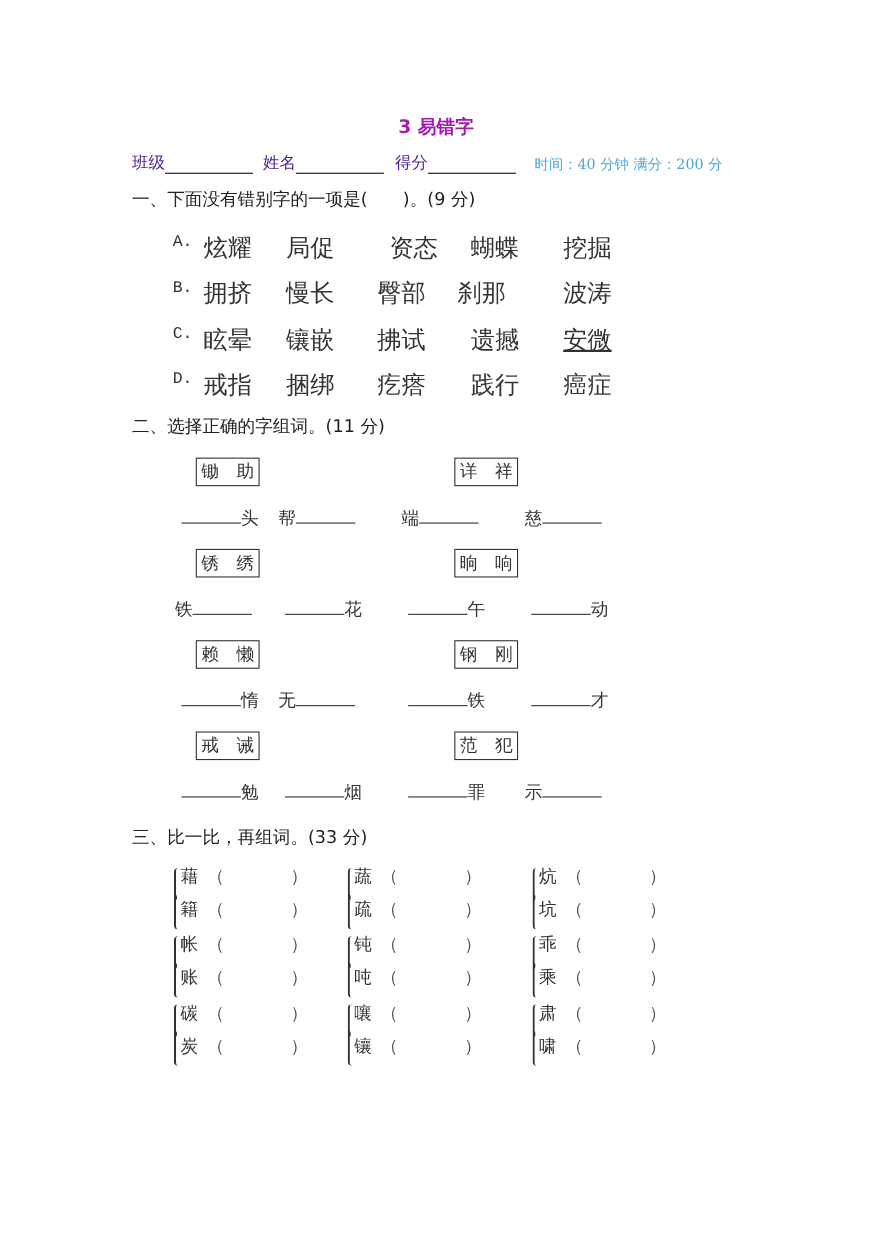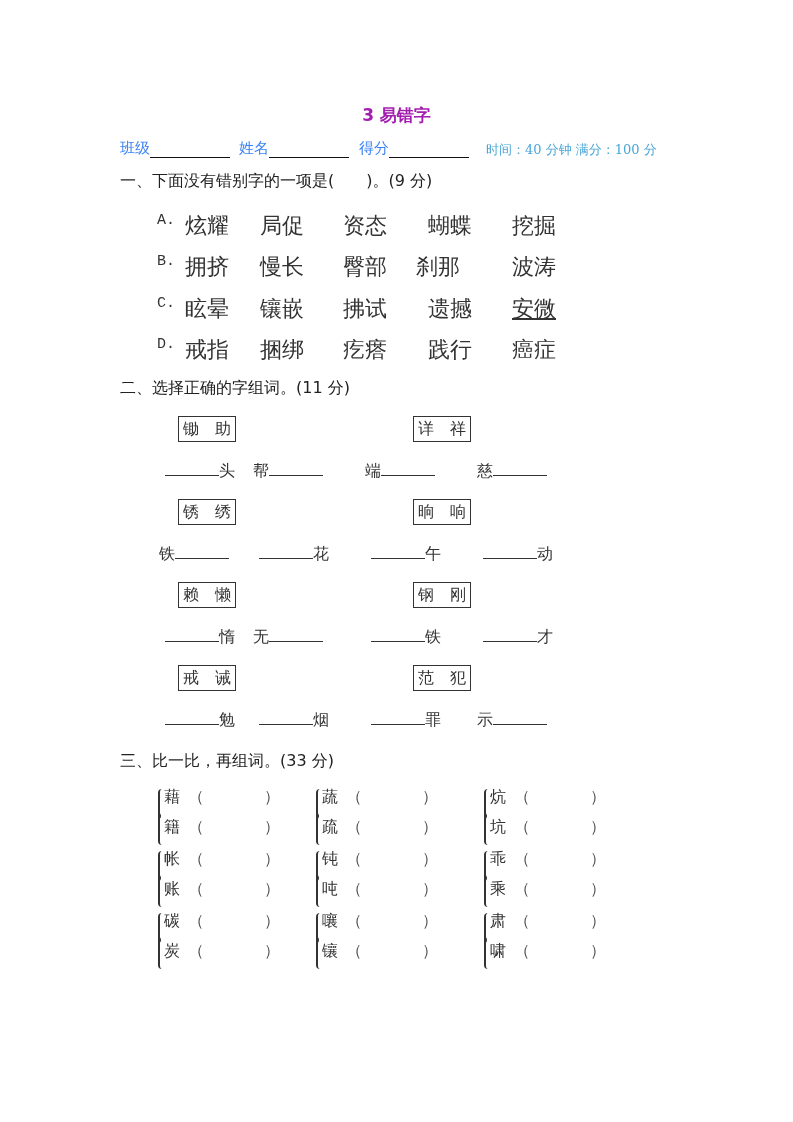--- a/index.html
+++ b/index.html
@@ -7,21 +7,21 @@
       width: 793px; height: 1122px; position: relative; overflow: hidden;
       font-family: "DejaVu Serif", "Liberation Serif", serif;
       color: #333333;
     }
     .abs { position: absolute; white-space: nowrap; }
     .title {
       left: 0; width: 793px; top: 104px; text-align: center;
       font-family: "DejaVu Sans", "Liberation Sans", sans-serif;
       font-weight: bold; font-size: 17px; color: #a21caf;
     }
-    .info { top: 139px; font-size: 15px; color: #3b82f6; }
+    .info { top: 139px; font-size: 15px; color: #4c1d95; }
     .blank-line {
       display: inline-block; border-bottom: 1.5px solid #111;
       vertical-align: bottom; height: 14px;
     }
     .meta { top: 141px; left: 486px; font-size: 13px; color: #4aa6d6; }
     .section {
       font-family: "DejaVu Sans", "Liberation Sans", sans-serif;
       font-size: 16px; color: #222; left: 120px;
     }
     .opt { font-size: 22px; color: #333; }
@@ -55,30 +55,30 @@
 
 <div class="abs info" style="left:120px;">
   <span>班级</span><span class="blank-line" style="width:80px;"></span>
 </div>
 <div class="abs info" style="left:239px;">
   <span>姓名</span><span class="blank-line" style="width:80px;"></span>
 </div>
 <div class="abs info" style="left:359px;">
   <span>得分</span><span class="blank-line" style="width:80px;"></span>
 </div>
-<div class="abs meta">时间：40 分钟  满分：100 分</div>
+<div class="abs meta">时间：40 分钟  满分：200 分</div>
 
 <div class="abs section" style="top:171px;">一、下面没有错别字的一项是(　　)。(9 分)</div>
 
 <div id="s1">
     <div>
       <span class="abs opt opt-letter" style="left: 157px; top: 212px;">A.</span>
       <span class="abs opt" style="left: 185px; top: 211px;">炫耀</span>
       <span class="abs opt" style="left: 260px; top: 211px;">局促</span>
-      <span class="abs opt" style="left: 343px; top: 211px;">资态</span>
+      <span class="abs opt" style="left: 354px; top: 211px;">资态</span>
       <span class="abs opt" style="left: 428px; top: 211px;">蝴蝶</span>
       <span class="abs opt" style="left: 512px; top: 211px;">挖掘</span>
     </div>
     <div>
       <span class="abs opt opt-letter" style="left: 157px; top: 253px;">B.</span>
       <span class="abs opt" style="left: 185px; top: 252px;">拥挤</span>
       <span class="abs opt" style="left: 260px; top: 252px;">慢长</span>
       <span class="abs opt" style="left: 343px; top: 252px;">臀部</span>
       <span class="abs opt" style="left: 416px; top: 252px;">刹那</span>
       <span class="abs opt" style="left: 512px; top: 252px;">波涛</span>

